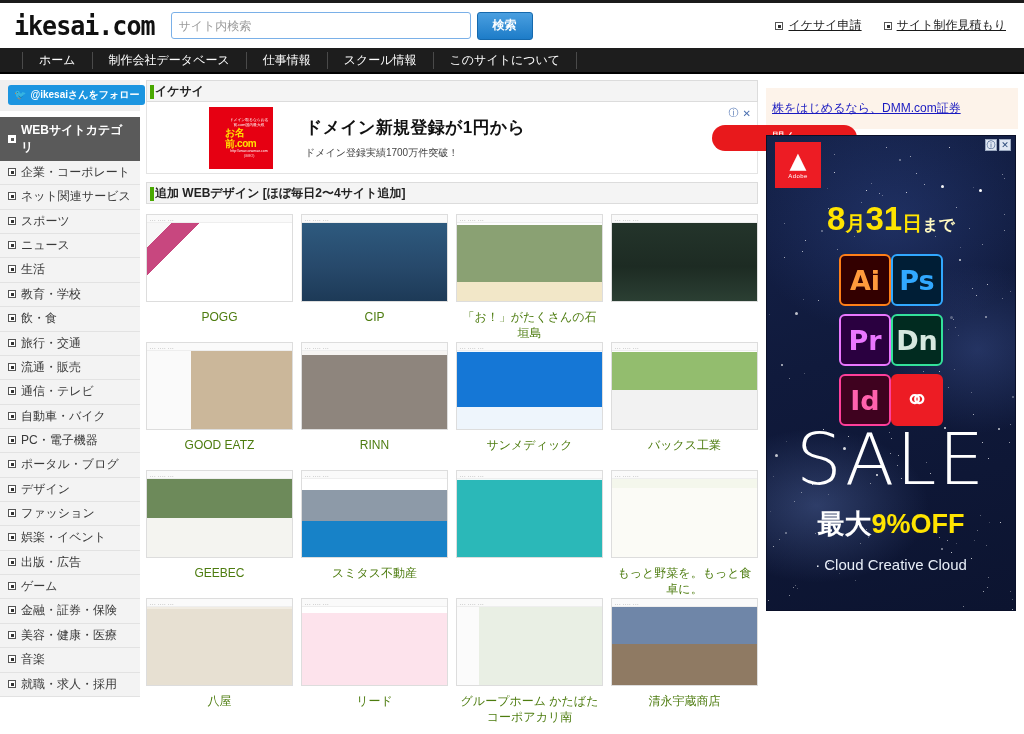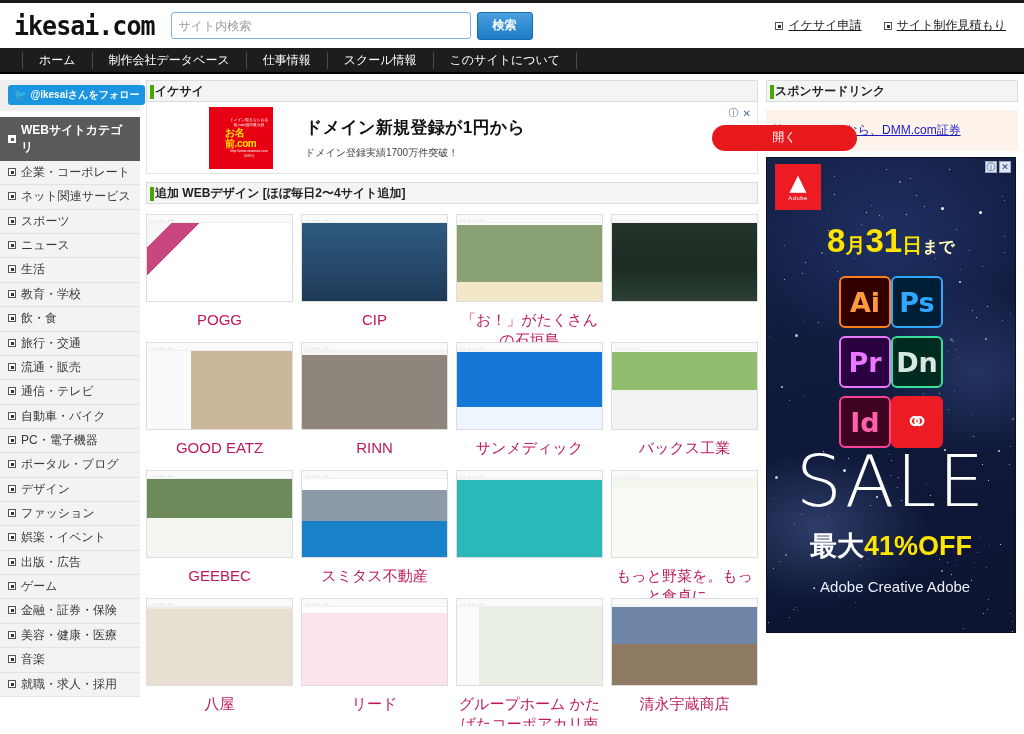--- a/index.html
+++ b/index.html
@@ -203,22 +203,22 @@
     width: 100%;
     height: 88px;
     border: 1px solid #dddddd;
     background:#fff;
     overflow:hidden;
     position:relative;
     cursor:pointer;
   }
   .card-caption {
     text-align:center;
-    font-size: 15px;
-    color:#be185d;
+    font-size: 12px;
+    color:#4d7c0f;
     line-height: 1.3;
     padding: 8px 2px 0 2px;
     height: 40px;
     overflow:hidden;
     cursor:pointer;
   }
 
   
   .rail { width: 258px; flex: 0 0 258px; padding: 6px 6px 0 0; }
   .dmm-box {
@@ -598,21 +598,20 @@
               <div class="browser-bar">
                 <div class="dots">▪▪▪  ▪▪▪▪  ▪▪▪</div>
               </div>
             </div>
             <div class="card-caption">清永宇蔵商店</div>
           </div>
         </div>
     </div>
 
     <div class="rail">
-      <div class="panel-title">スポンサードリンク</div>
       <div class="dmm-box">
         <span class="dmm-link">株をはじめるなら、DMM.com証券</span>
       </div>
 
       <div class="adobe-ad">
         <div class="stars" id="stars">
             <i class="star" style="width: 1px; height: 1px; left: 19.3292%; top: 83.8088%; opacity: 0.52;"></i>
             <i class="star" style="width: 1px; height: 1px; left: 63.3802%; top: 10.107%; opacity: 0.77;"></i>
             <i class="star" style="width: 2px; height: 2px; left: 63.967%; top: 42.804%; opacity: 0.89;"></i>
             <i class="star" style="width: 2px; height: 2px; left: 29.2553%; top: 18.4079%; opacity: 0.8;"></i>
@@ -783,20 +782,20 @@
             <div class="app pr">Pr</div>
             <div class="app dn">Dn</div>
           </div>
           <div class="app-row">
             <div class="app id">Id</div>
             <div class="app cc">⚭</div>
           </div>
         </div>
         <div class="sale">SALE</div>
         <div class="sale-off">
-          <span class="jp">最大</span><span class="num">41%OFF</span>
+          <span class="jp">最大</span><span class="num">9%OFF</span>
         </div>
-        <div class="adobe-cc">· Adobe Creative Adobe</div>
+        <div class="adobe-cc">· Cloud Creative Cloud</div>
       </div>
     </div>
 
   </div>
 </div>
 
 </body></html>

